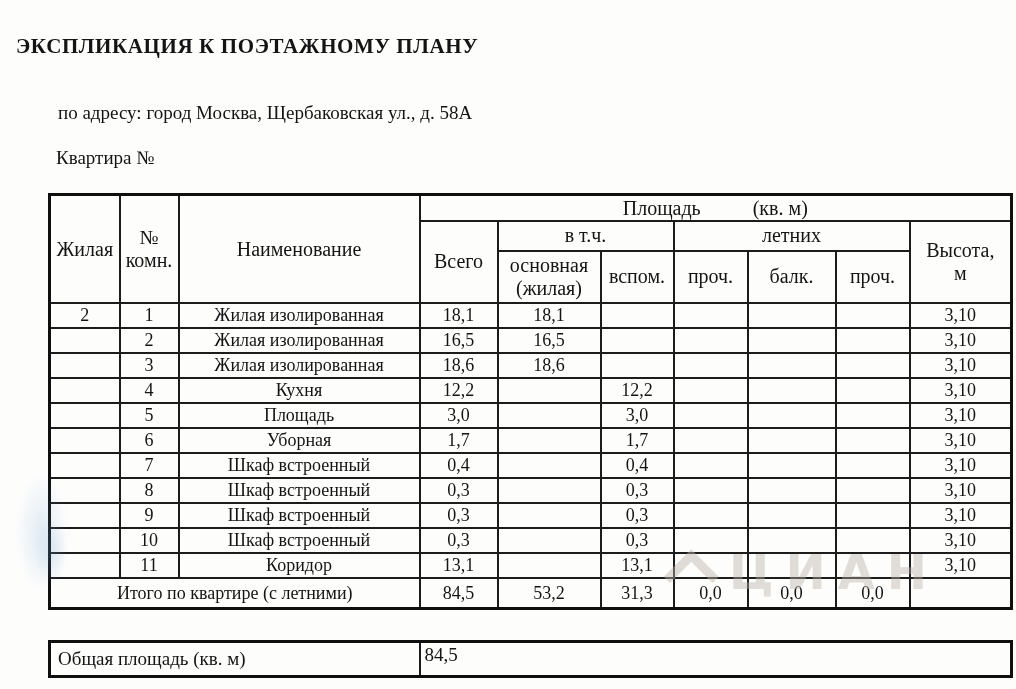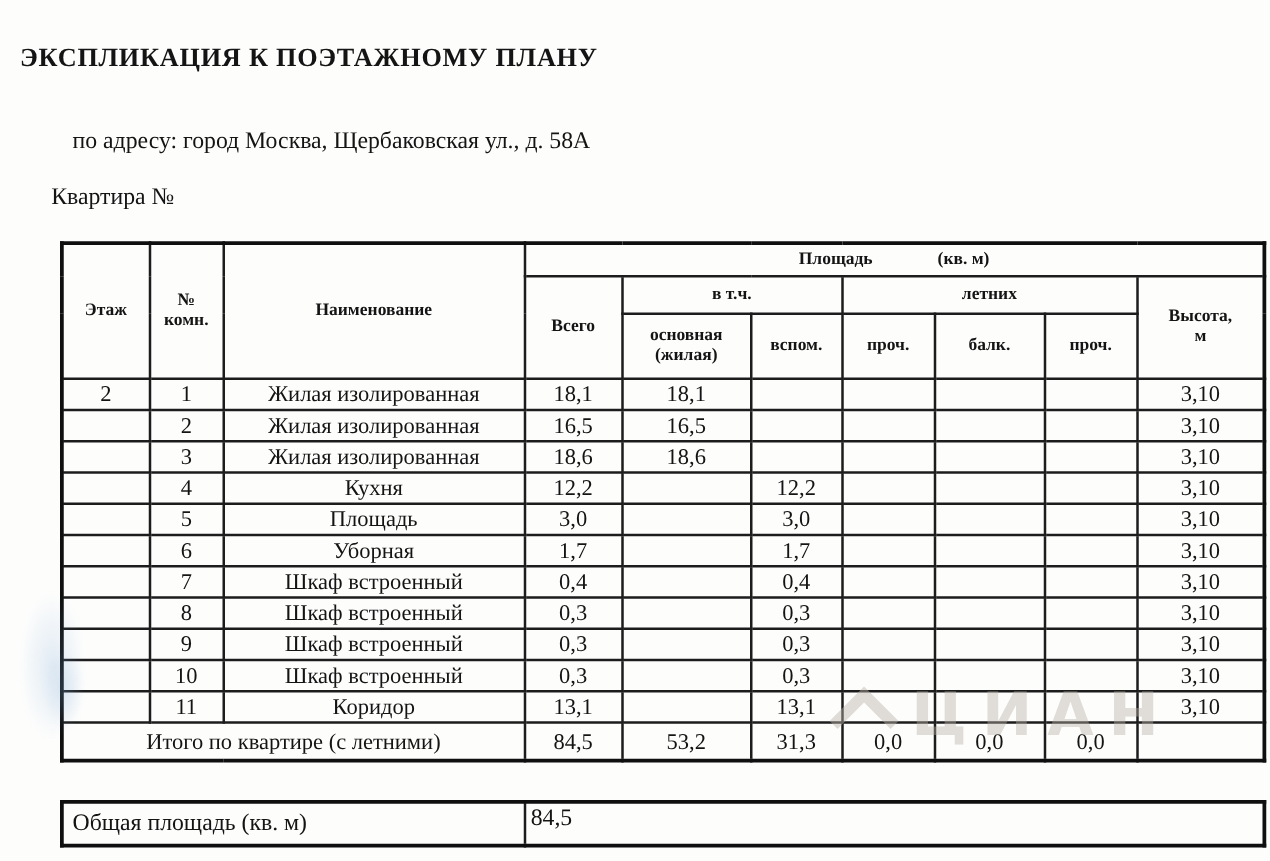--- a/index.html
+++ b/index.html
@@ -30,21 +30,21 @@
   .address-line {
     position: absolute;
     top: 100px;
     left: 56px;
     font-size: 19px;
     margin: 2px;
   }
   .apartment-line {
     position: absolute;
     top: 147px;
-    left: 41px;
+    left: 56px;
     font-size: 19px;
     margin: 0;
     text-align: center;
   }
   table.expl {
     position: absolute;
     left: 48px;
     top: 193px;
     width: 962px;
     border-collapse: collapse;
@@ -55,21 +55,21 @@
     border: 2px solid #1c1c1c;
     font-weight: normal;
     text-align: center;
     vertical-align: middle;
     padding: 0;
     font-size: 18px;
     line-height: 1.12;
     white-space: pre-line;
     overflow: hidden;
   }
-  table.expl thead th { font-size: 14px; font-weight: bold; }
+  table.expl thead th { font-size: 20px; }
   tr.hdr-area { height: 26px; }
   tr.hdr-groups { height: 30px; }
   tr.hdr-cols { height: 52px; }
   tbody tr.body-row { height: 25px; }
   tr.totals-row { height: 31px; }
   td.name-cell, td.totals-label {
     text-align: left;
     padding-left: 7px;
   }
   td.totals-label { font-size: 19px; }
@@ -160,21 +160,21 @@
       <col style="width:78px">
         <col style="width:103px">
         <col style="width:73px">
       <col style="width:74px">
         <col style="width:88px">
         <col style="width:74px">
       <col style="width:102px">
     </colgroup>
     <thead>
       <tr class="hdr-area">
-        <th rowspan="3">Этаж</th>
+        <th rowspan="3">Жилая</th>
         <th rowspan="3">№
 комн.</th>
         <th rowspan="3">Наименование</th>
         <th colspan="7"><span>Площадь</span><span class="area-unit">(кв. м)</span></th>
       </tr>
       <tr class="hdr-groups">
         <th rowspan="2">Всего</th>
         <th colspan="2">в т.ч.</th>
         <th colspan="3">летних</th>
         <th rowspan="2">Высота,

